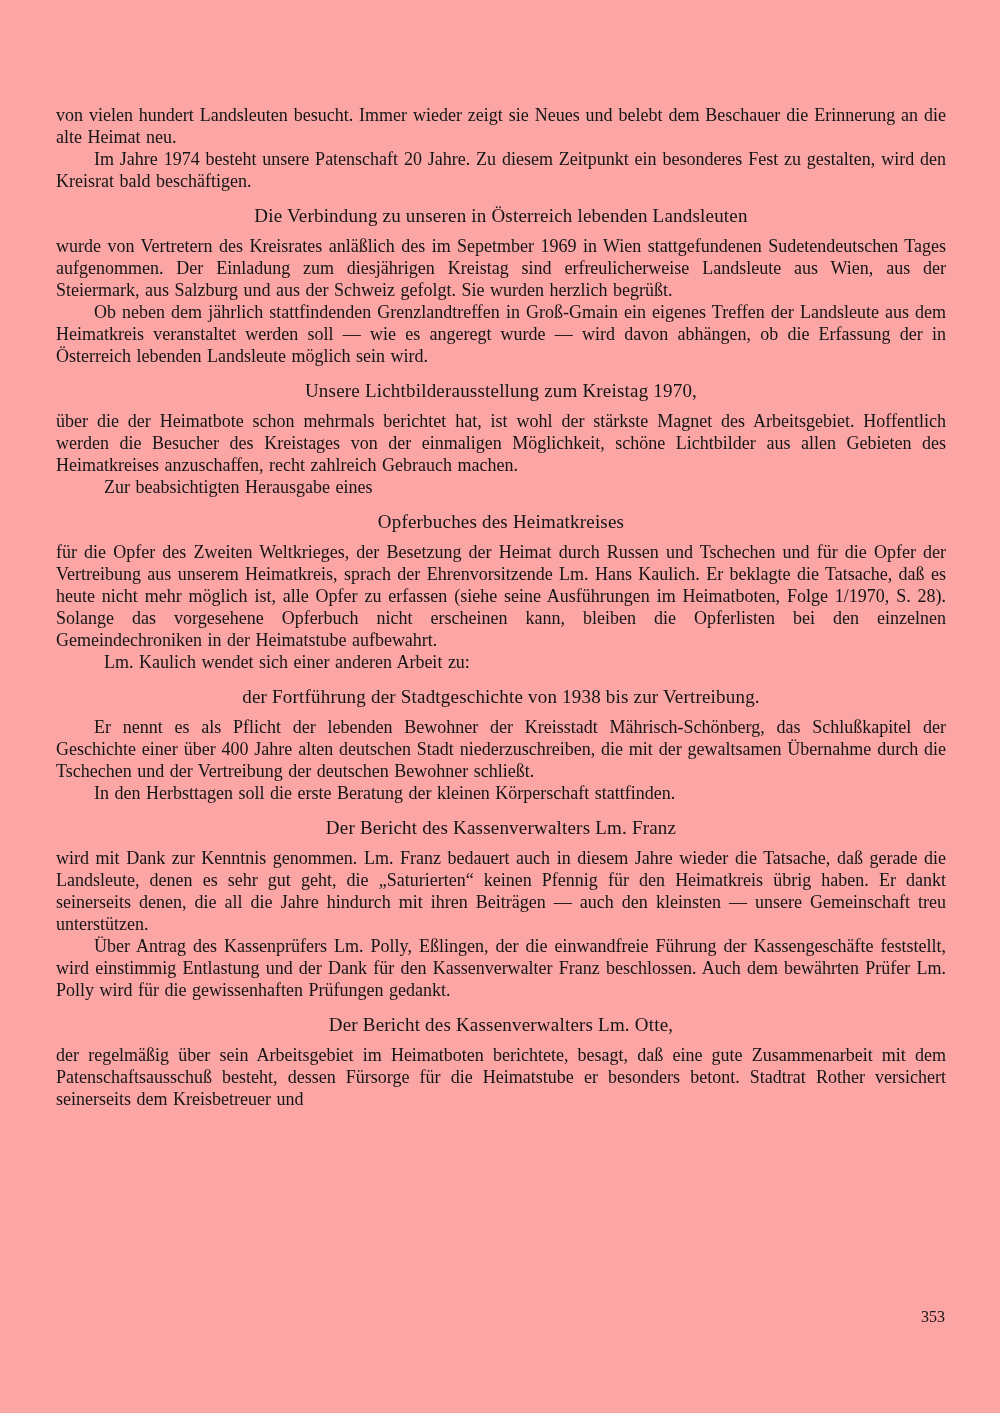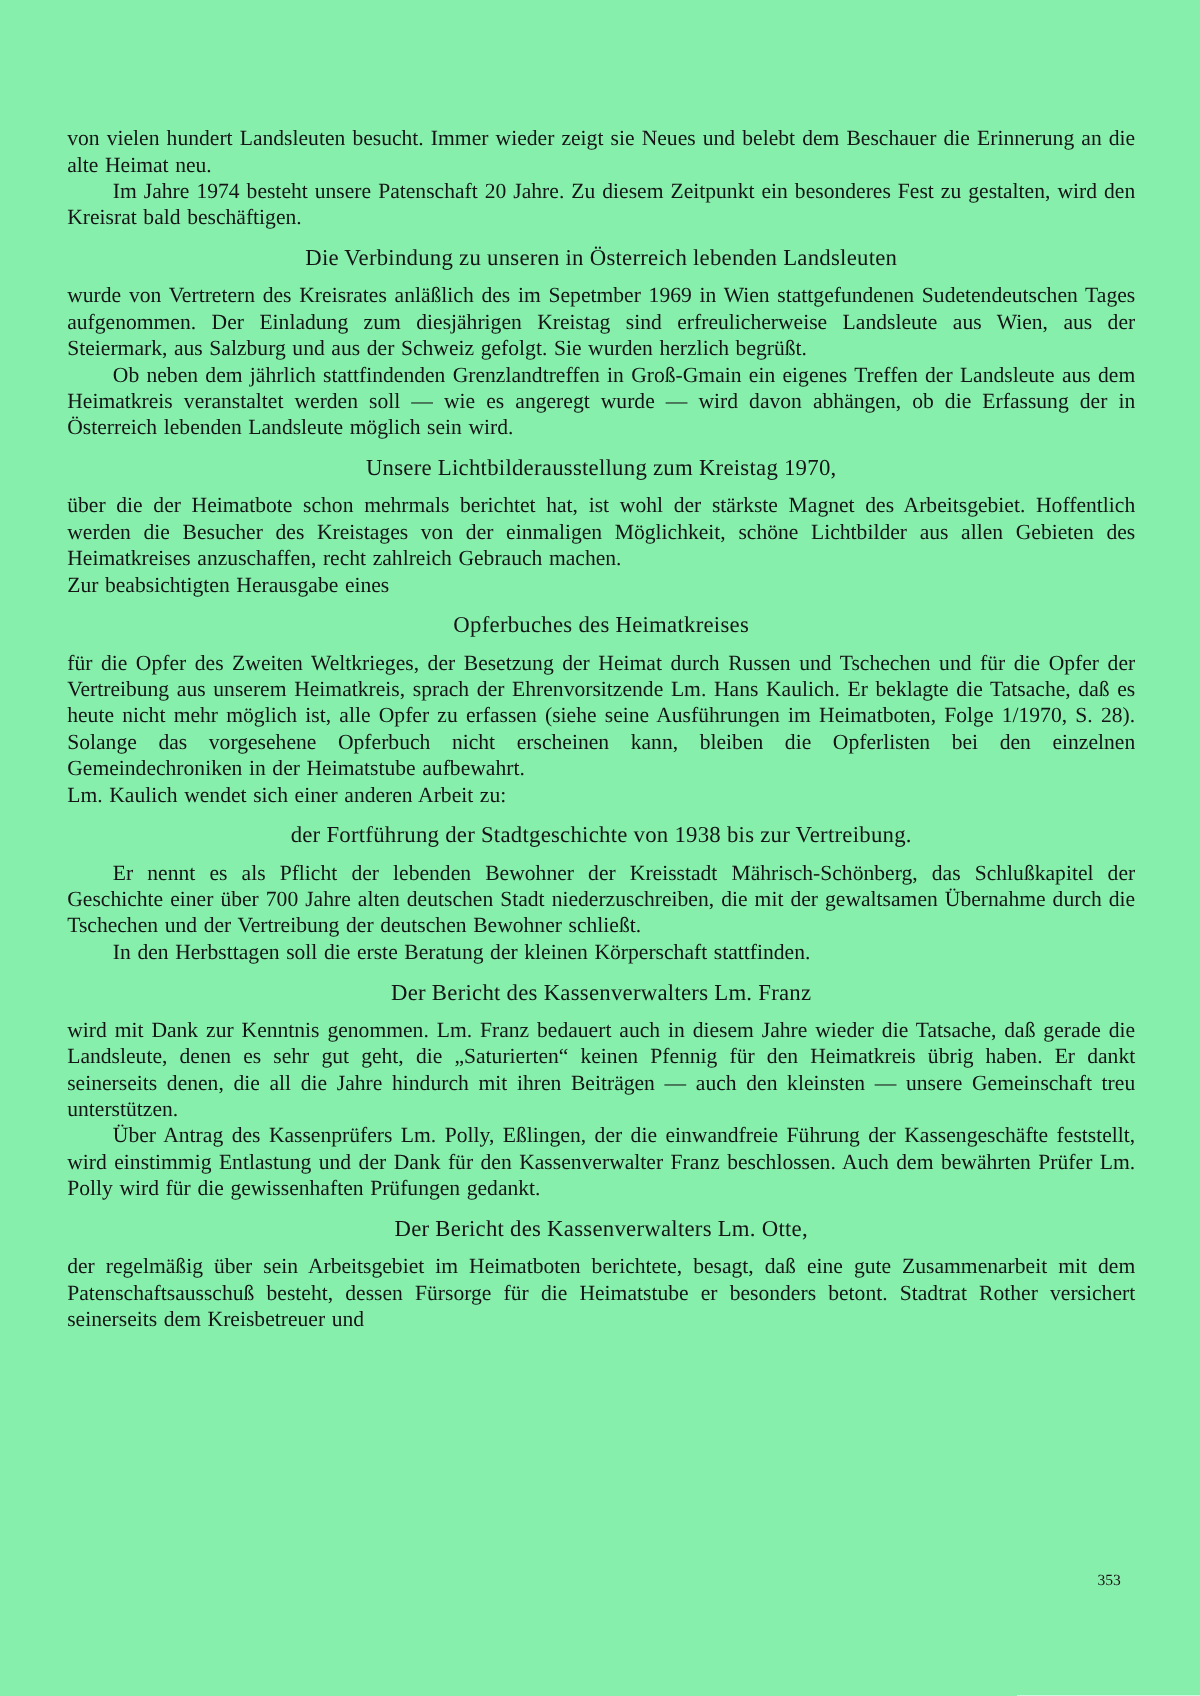--- a/index.html
+++ b/index.html
@@ -4,57 +4,58 @@
 <style>
   html, body {
     margin: 0;
     padding: 0;
     background: #ffffff;
   }
   .page {
     position: relative;
     width: 1000px;
     height: 1413px;
-    background: #86efac;
+    background: #fca5a5;
     color: #151515;
     font-family: "Liberation Serif", serif;
     overflow: hidden;
   }
   .content {
     position: absolute;
     top: 104px;
     left: 56px;
     right: 54px;
   }
   p.body {
     margin: 0;
     font-size: 18px;
     line-height: 22px;
     text-align: justify;
     word-spacing: 1px;
   }
   p.no-justify {
     text-align: left;
+    margin-left: 48px;
   }
   .indent { text-indent: 38px; }
   .small-indent { text-indent: 12px; }
   .gap { margin-top: 14px; }
   h3.heading {
     margin: 13px 0 8px 0;
     font-size: 19px;
     line-height: 22px;
     font-weight: normal;
     text-align: center;
     letter-spacing: 0.2px;
   }
   .page-number {
     position: absolute;
     top: 1306px;
-    right: 66px;
-    font-size: 13px;
+    right: 55px;
+    font-size: 16px;
     line-height: 22px;
   }
   b { font-weight: normal; }
 </style>
 </head>
 <body>
 
 <div class="page">
   <div class="content">
 
@@ -73,21 +74,21 @@
     <p class="body no-justify gap">Zur beabsichtigten Herausgabe eines</p>
 
     <h3 class="heading">Opferbuches des Heimatkreises</h3>
 
     <p class="body">für die Opfer des Zweiten Weltkrieges, der Besetzung der Heimat durch Russen und Tschechen und für die Opfer der Vertreibung aus unserem Heimatkreis, sprach der Ehrenvorsitzende Lm. Hans Kaulich. Er beklagte die Tatsache, daß es heute nicht mehr möglich ist, alle Opfer zu erfassen (siehe seine Ausführungen im Heimatboten, Folge 1/1970, S. 28). Solange das vorgesehene Opferbuch nicht erscheinen kann, bleiben die Opferlisten bei den einzelnen Gemeindechroniken in der Heimatstube aufbewahrt.</p>
 
     <p class="body no-justify gap">Lm. Kaulich wendet sich einer anderen Arbeit zu:</p>
 
     <h3 class="heading">der Fortführung der Stadtgeschichte von 1938 bis zur Vertreibung.</h3>
 
-    <p class="body indent">Er nennt es als Pflicht der lebenden Bewohner der Kreisstadt Mährisch-Schönberg, das Schlußkapitel der Geschichte einer über 700 Jahre alten deutschen Stadt niederzuschreiben, die mit der gewaltsamen Übernahme durch die Tschechen und der Vertreibung der deutschen Bewohner schließt.</p>
+    <p class="body indent">Er nennt es als Pflicht der lebenden Bewohner der Kreisstadt Mährisch-Schönberg, das Schlußkapitel der Geschichte einer über 400 Jahre alten deutschen Stadt niederzuschreiben, die mit der gewaltsamen Übernahme durch die Tschechen und der Vertreibung der deutschen Bewohner schließt.</p>
     <p class="body indent">In den Herbsttagen soll die erste Beratung der kleinen Körperschaft stattfinden.</p>
 
     <h3 class="heading">Der Bericht des Kassenverwalters Lm. Franz</h3>
 
     <p class="body">wird mit Dank zur Kenntnis genommen. Lm. Franz bedauert auch in diesem Jahre wieder die Tatsache, daß gerade die Landsleute, denen es sehr gut geht, die „Saturierten“ keinen Pfennig für den Heimatkreis übrig haben. Er dankt seinerseits denen, die all die Jahre hindurch mit ihren Beiträgen — auch den kleinsten — unsere Gemeinschaft treu unterstützen.</p>
 
     <p class="body indent">
       <span>Über Antrag des </span><b>Kassenprüfers Lm. Polly, Eßlingen</b><span>, der die einwandfreie Führung der Kassengeschäfte feststellt, wird einstimmig Entlastung und der Dank für den Kassenverwalter Franz beschlossen. Auch dem bewährten Prüfer Lm. Polly wird für die gewissenhaften Prüfungen gedankt.</span>
     </p>
 

